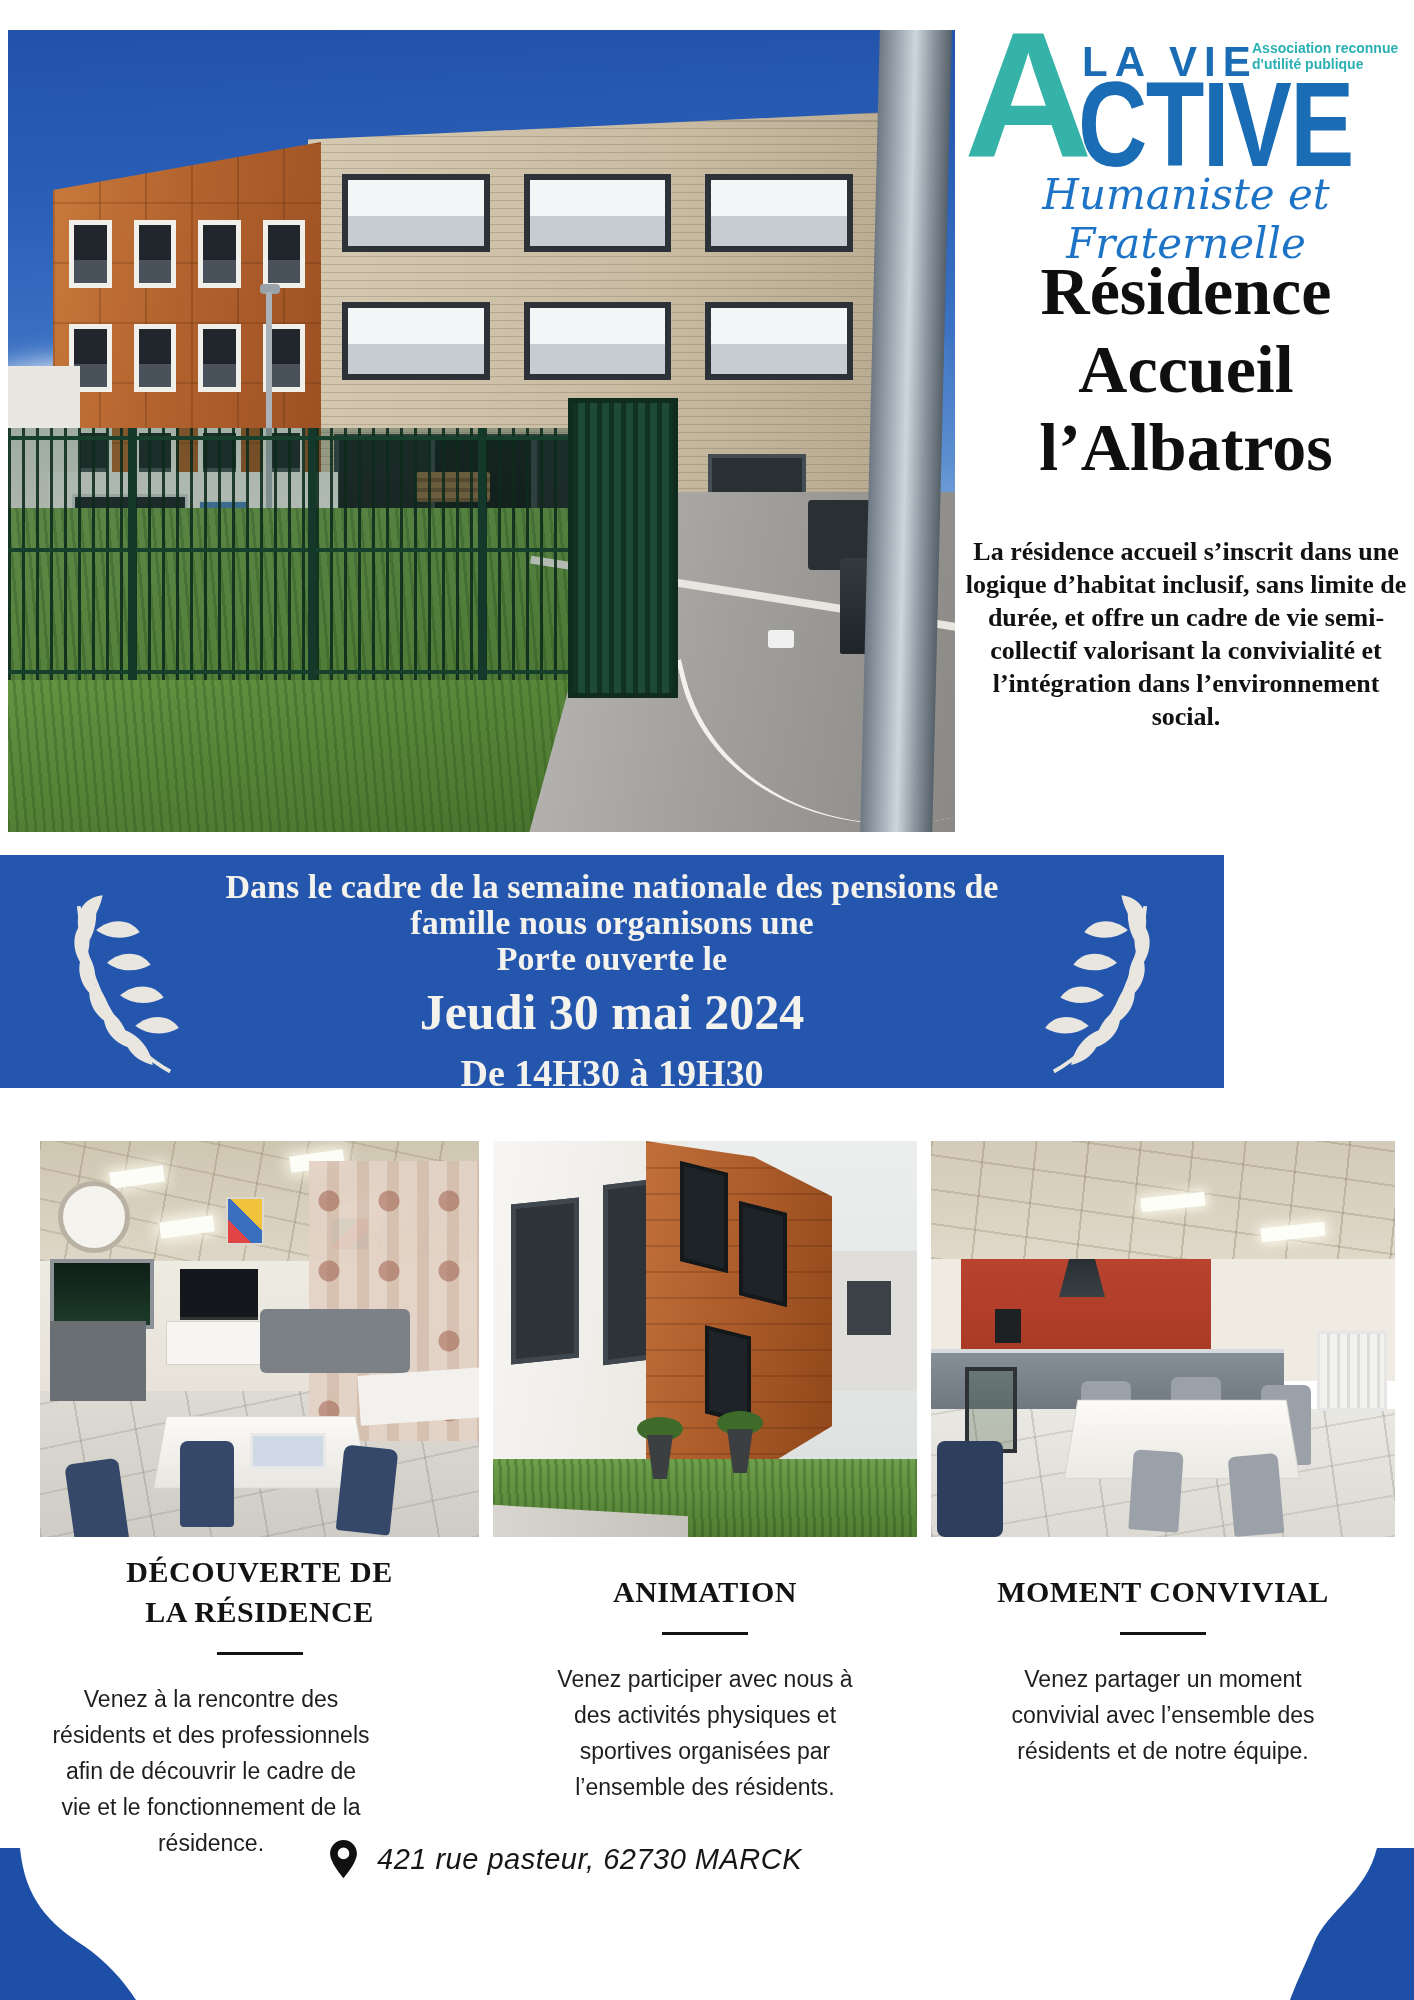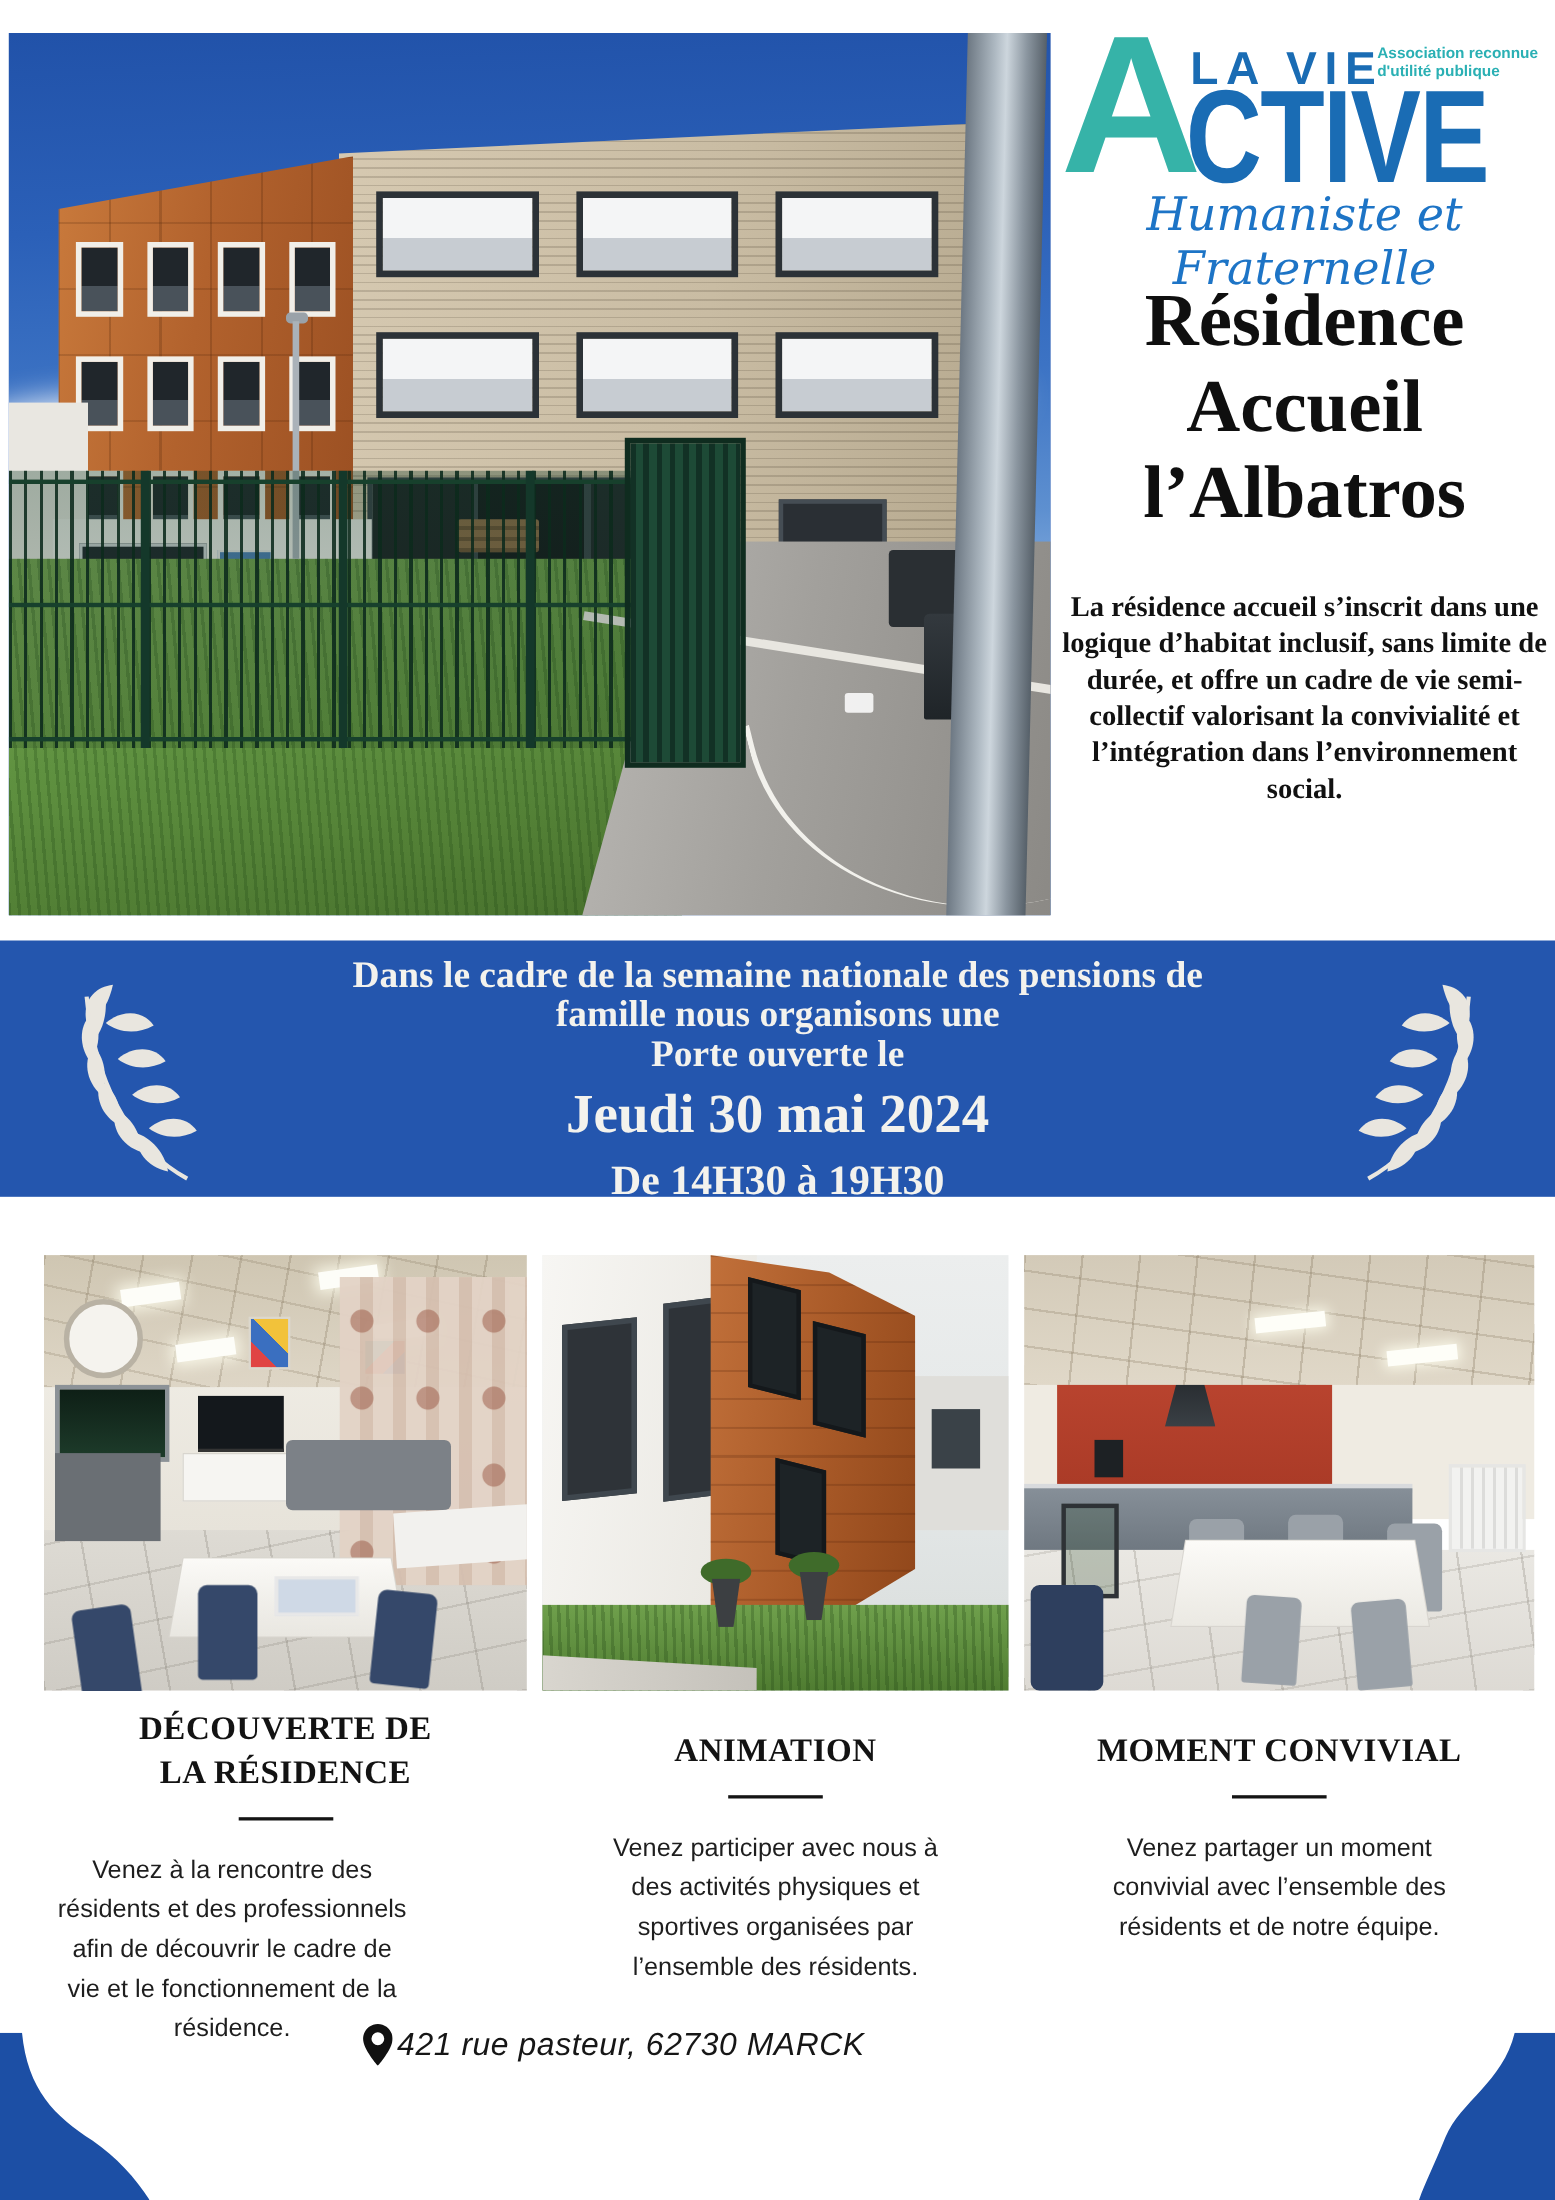--- a/index.html
+++ b/index.html
@@ -68,21 +68,21 @@
   .assoc{position:absolute;left:294px;top:10px;width:150px;font-size:14px;line-height:16px;font-weight:700;color:#2ab0b4;}
   .logo-ctive{position:absolute;left:120px;top:34px;font-size:120px;line-height:120px;font-weight:800;letter-spacing:-2px;color:#1a6cb4;transform:scaleX(.8);transform-origin:left top;}
   .tagline{position:absolute;left:0;top:140px;width:100%;text-align:center;
     font-family:"DejaVu Serif","Liberation Serif",serif;font-style:italic;font-size:42px;color:#1d74c6;}
   .title{position:absolute;left:0;top:222px;width:100%;text-align:center;
     font-family:"Liberation Serif","DejaVu Serif",serif;font-weight:700;font-size:68px;line-height:78px;color:#0f0f0f;}
   .intro{position:absolute;left:5px;top:505px;width:446px;text-align:center;
     font-family:"Liberation Serif","DejaVu Serif",serif;font-weight:700;font-size:26px;line-height:33px;color:#111;}
 
   
-  .banner{position:absolute;left:0;top:855px;width:1414px;height:233px;background:#2456ae;overflow:hidden;}
+  .banner{position:absolute;left:0;top:855px;width:1224px;height:233px;background:#2456ae;overflow:hidden;}
   .banner-text{position:absolute;left:0;top:14px;width:100%;text-align:center;color:#f3f2ed;
     font-family:"Liberation Serif","DejaVu Serif",serif;font-weight:700;}
   .bl{font-size:34px;line-height:36px;}
   .bdate{font-size:50px;line-height:54px;margin-top:8px;}
   .btime{font-size:38px;line-height:40px;margin-top:14px;}
   .laurel{position:absolute;top:38px;width:185px;height:185px;}
   .laurel-left{left:20px;}
   .laurel-right{right:20px;transform:scaleX(-1);}
 
   
@@ -166,21 +166,21 @@
   .col1{width:439px;} .col2{width:424px;} .col3{width:464px;}
   .col h3{margin:0 auto;font-family:"Liberation Serif","DejaVu Serif",serif;font-weight:700;
     font-size:30px;line-height:40px;letter-spacing:.5px;color:#131313;}
   .col1 h3{max-width:310px;}
   .col2 h3,.col3 h3{margin-top:20px;}
   .rule{width:86px;height:3px;background:#141414;margin:20px auto 0;}
   .col p{margin:26px auto 0;font-size:23px;line-height:36px;color:#1e1e1e;}
   .col1 p{max-width:318px;margin-left:12px;} .col2 p{max-width:336px;} .col3 p{max-width:356px;}
 
   
-  .addr-row{position:absolute;left:330px;top:1840px;display:flex;align-items:center;gap:4px;}
+  .addr-row{position:absolute;left:330px;top:1840px;display:flex;align-items:center;gap:20px;}
   .web-row{position:absolute;left:388px;top:1902px;display:flex;align-items:center;gap:16px;}
   .contact-text{font-style:italic;font-size:29px;color:#161616;letter-spacing:.5px;}
 
   
   .blob-left{position:absolute;left:0;bottom:0;width:136px;height:152px;}
   .blob-right{position:absolute;right:0;bottom:0;width:124px;height:152px;}
 </style>
 </head>
 <body>
 

